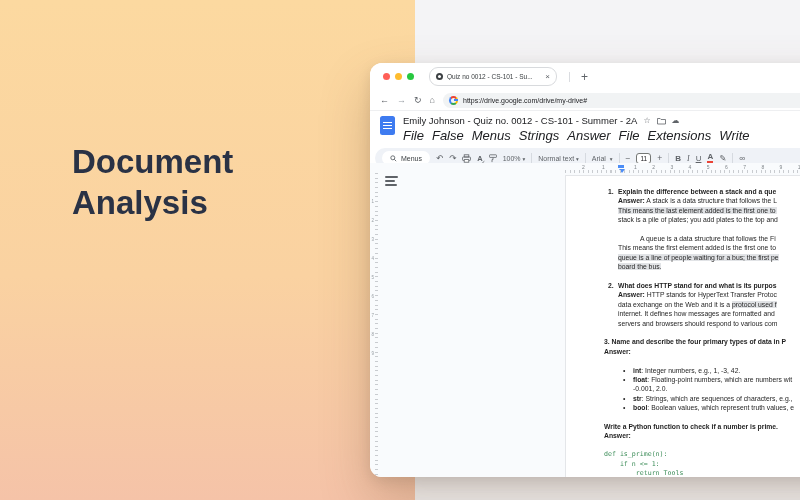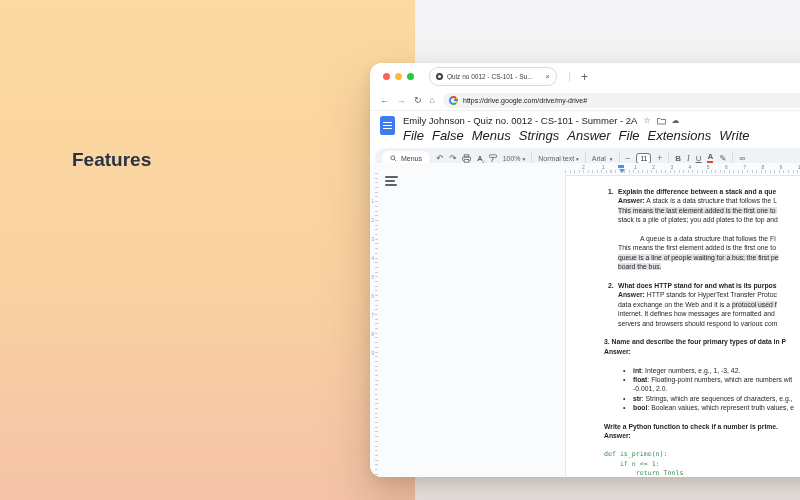--- a/index.html
+++ b/index.html
@@ -123,21 +123,21 @@
   .l-code{padding-left:0;font-family:"DejaVu Sans Mono",monospace;font-size:6.6px;color:var(--code_green);}
   .l-gap{height:9.4px;}
 </style>
 </head>
 <body>
 
 <div class="bg-left"></div>
 <div class="bg-right"></div>
 
 <div class="left-content">
-  <div class="panel-features">Features</div>
+  <div class="panel-title">Document Analysis</div>
 </div>
 
 <div class="window">
 
   <div class="tabstrip">
     <div class="tl">
       <span style="background:var(--mac_red)"></span>
       <span style="background:var(--mac_yellow)"></span>
       <span style="background:var(--mac_green)"></span>
     </div>

